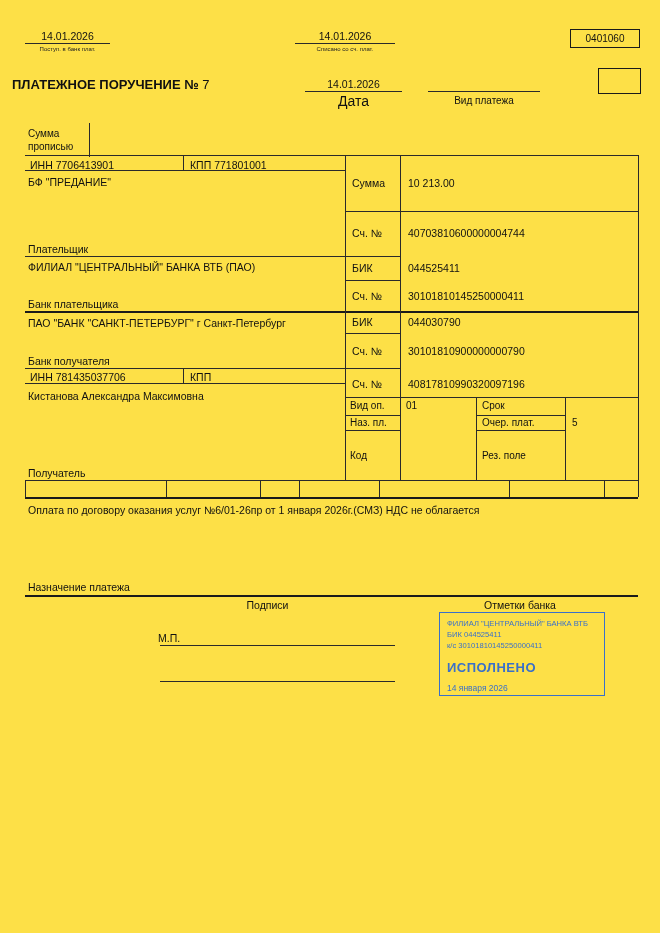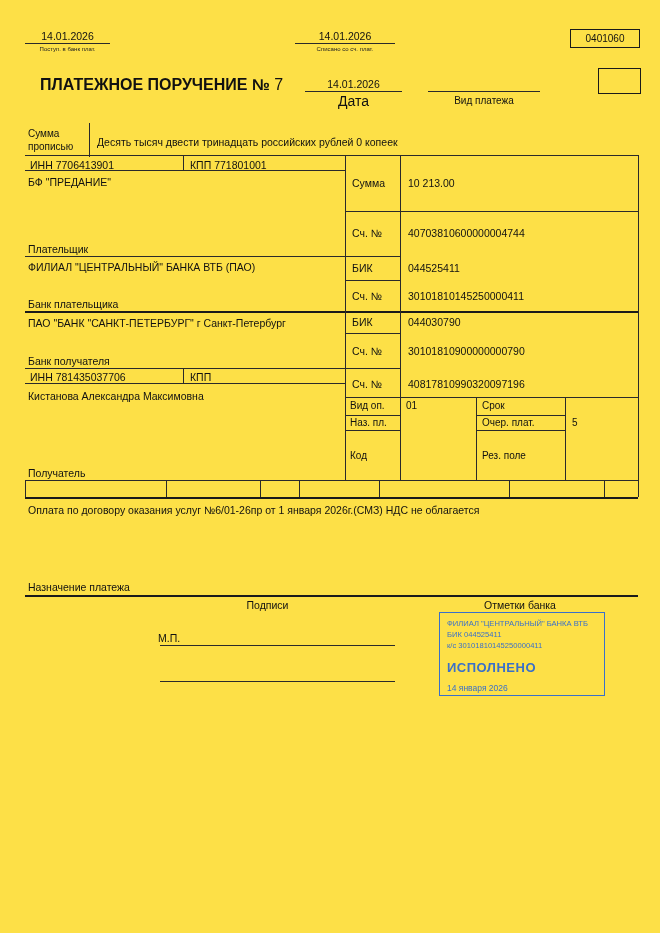--- a/index.html
+++ b/index.html
@@ -35,34 +35,33 @@
   <div class="t small center" style="left:20px;top:46px;width:95px;">Поступ. в банк плат.</div>
 
   <div class="t center" style="left:295px;top:30px;width:100px;">14.01.2026</div>
   <div class="hl" style="left:295px;top:43px;width:100px;"></div>
   <div class="t small center" style="left:295px;top:46px;width:100px;">Списано со сч. плат.</div>
 
   <div class="box" style="left:570px;top:29px;width:68px;height:17px;">
     <span class="t" style="position:static;font-size:10px;text-align:center;">0401060</span>
   </div>
 
-  <div class="t bold" style="left:40px;top:79px;font-size:16px;">
+  <div class="t bold" style="left:12px;top:79px;font-size:13px;">
     <span>ПЛАТЕЖНОЕ ПОРУЧЕНИЕ №</span>
     <span style="font-weight:normal;">7</span>
   </div>
   <div class="t center" style="left:305px;top:78px;width:97px;">14.01.2026</div>
   <div class="hl" style="left:305px;top:91px;width:97px;"></div>
   <div class="t center" style="left:305px;top:95px;width:97px;font-size:14px;">Дата</div>
   <div class="hl" style="left:428px;top:91px;width:112px;"></div>
   <div class="t center" style="left:428px;top:95px;width:112px;font-size:10px;">Вид платежа</div>
   <div class="box" style="left:598px;top:68px;width:41px;height:24px;"></div>
 
   <div class="vl" style="left:89px;top:123px;height:34px;"></div>
   <div class="t wrap" style="left:28px;top:127px;width:58px;font-size:10px;line-height:13px;">Сумма прописью</div>
-  <div class="t" style="left:97px;top:136px;">Десять тысяч двести тринадцать российских рублей 0 копеек</div>
 
   <div class="hl" style="left:25px;top:155px;width:613px;"></div>
   <div class="hl" style="left:25px;top:170px;width:320px;"></div>
   <div class="hl" style="left:345px;top:211px;width:293px;"></div>
   <div class="hl" style="left:25px;top:256px;width:375px;"></div>
   <div class="hl" style="left:345px;top:280px;width:55px;"></div>
   <div class="hl thick" style="left:25px;top:311px;width:613px;"></div>
   <div class="hl" style="left:345px;top:333px;width:55px;"></div>
   <div class="hl" style="left:25px;top:368px;width:375px;"></div>
   <div class="hl" style="left:25px;top:383px;width:320px;"></div>

